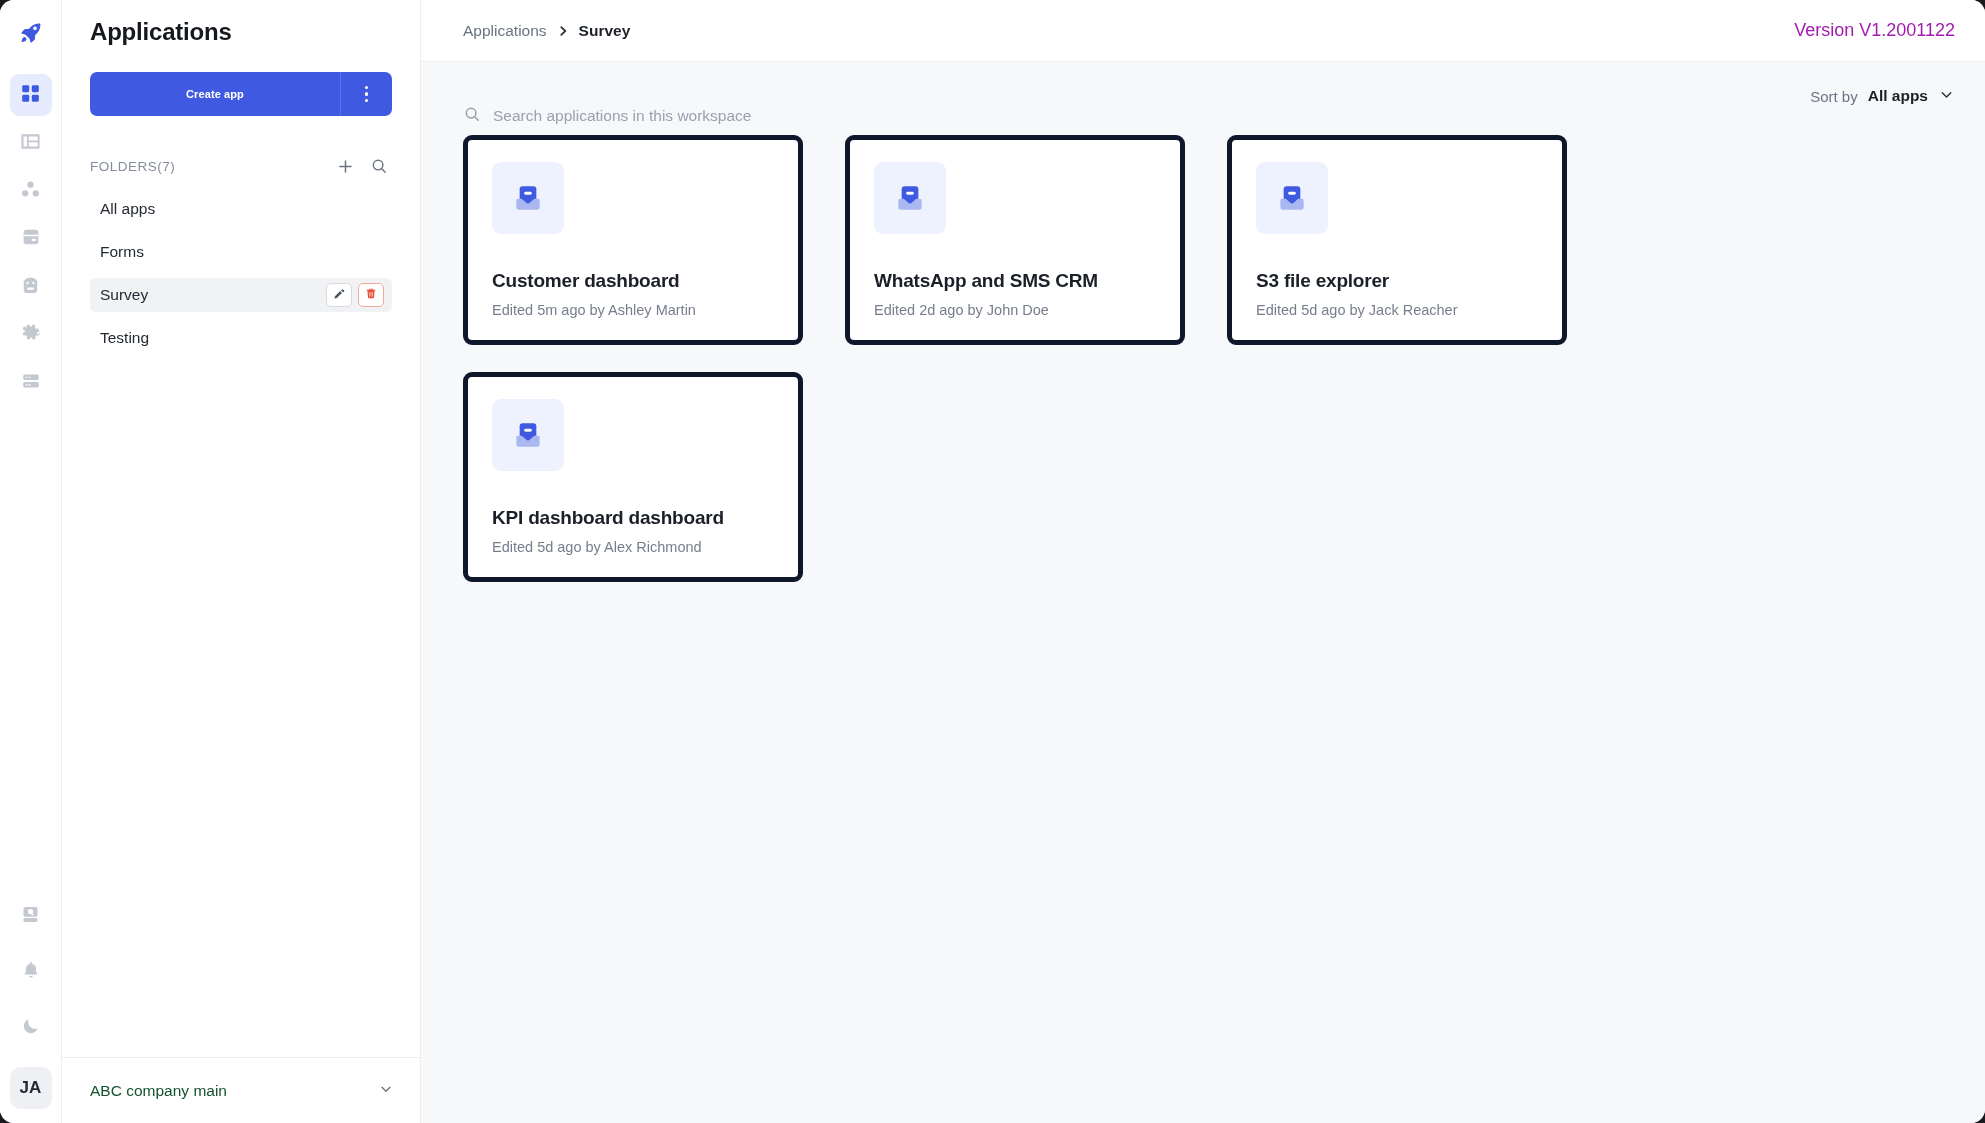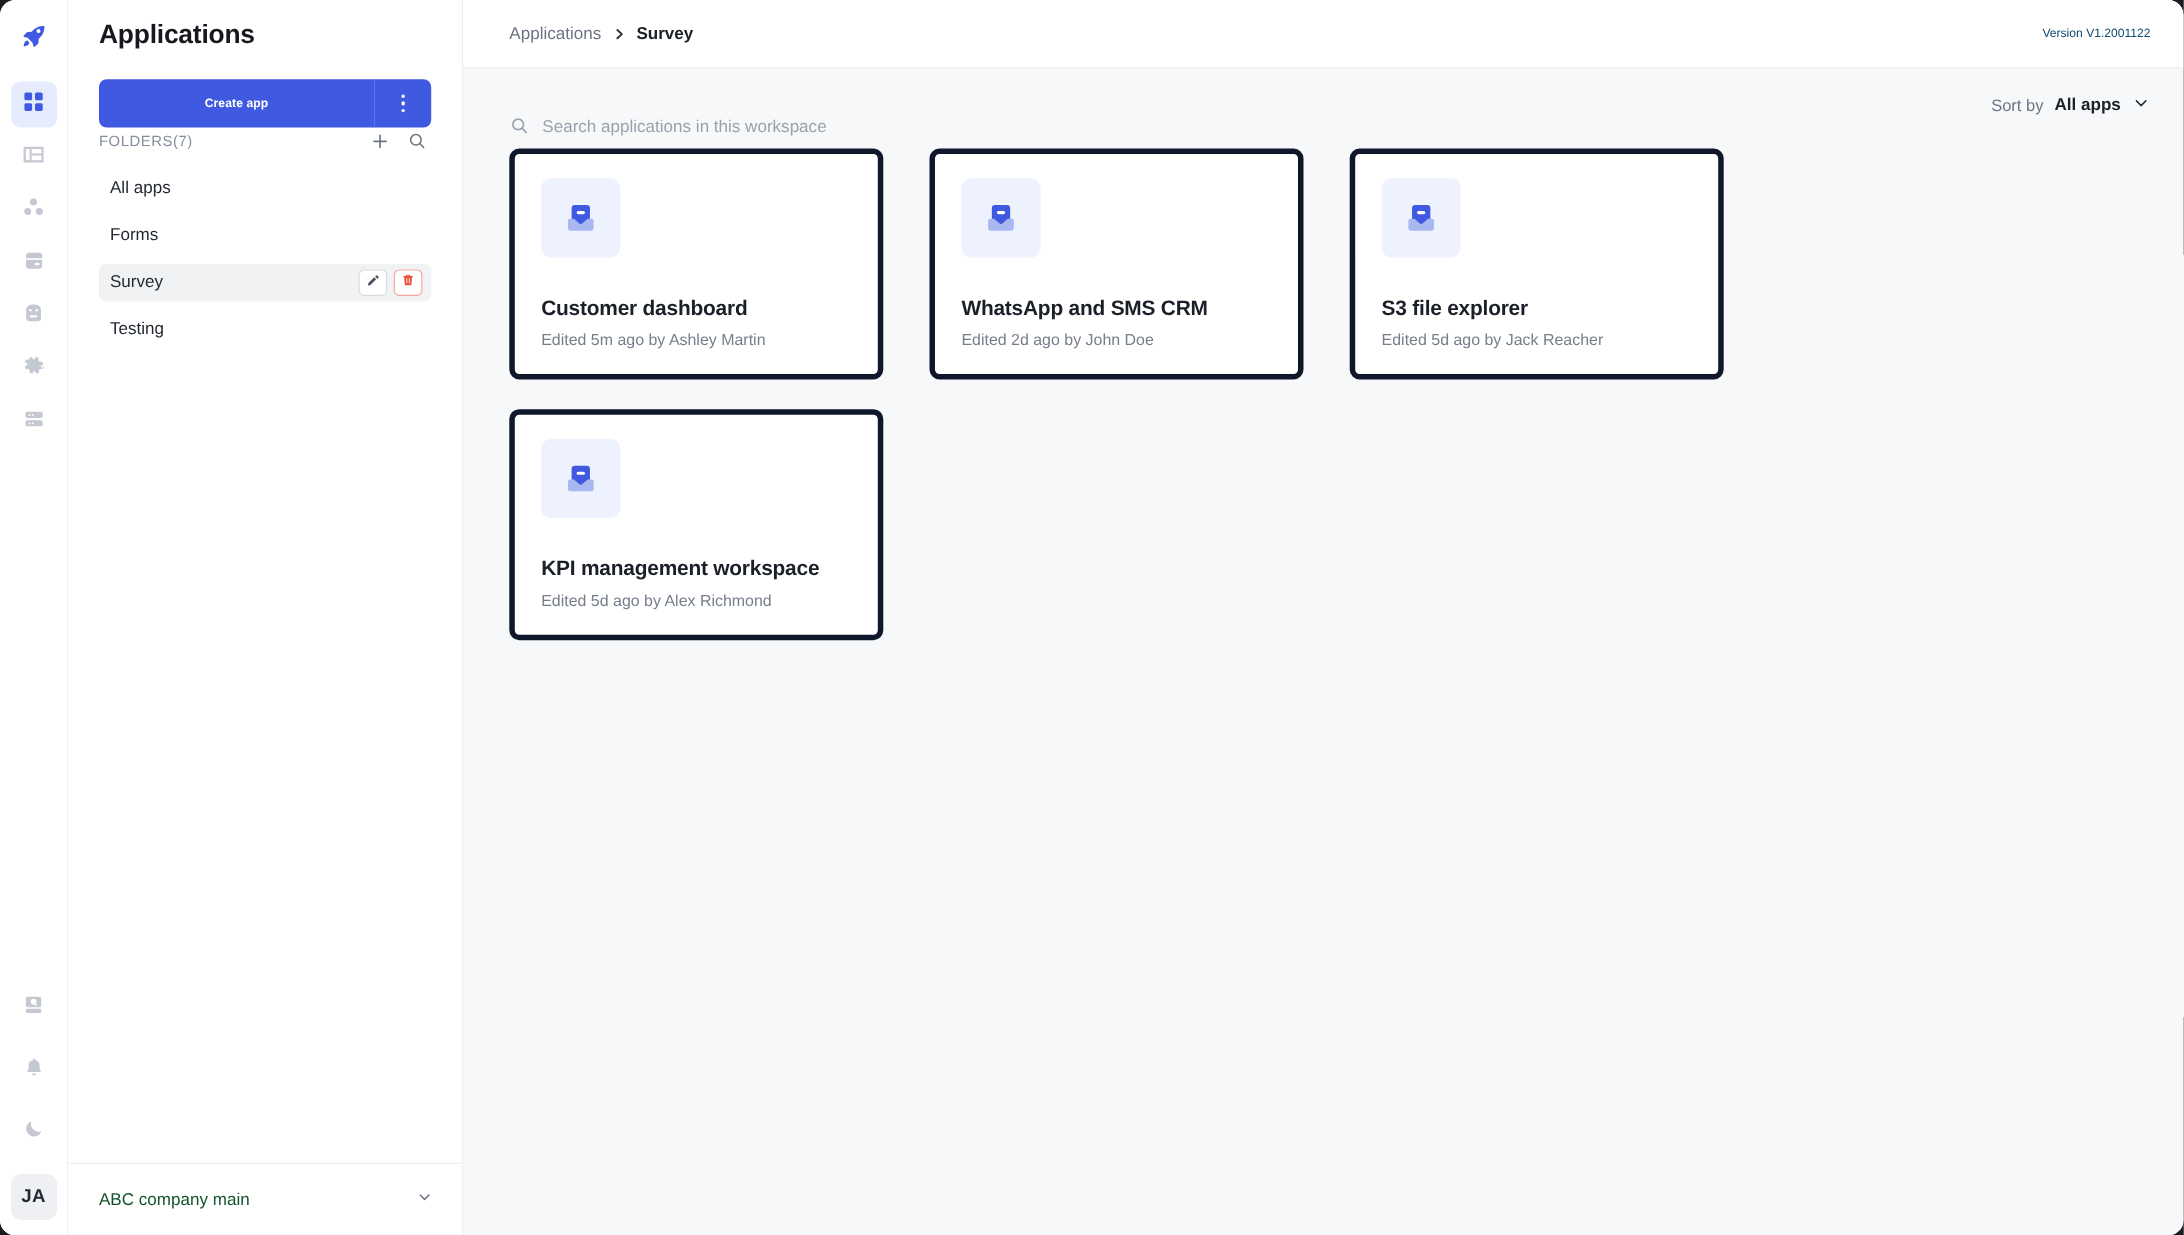--- a/index.html
+++ b/index.html
@@ -106,20 +106,21 @@
     flex-direction: column;
     gap: 3px;
     cursor: pointer;
   }
   .kdot { width: 3.5px; height: 3.5px; border-radius: 50%; background: #fff; }
 
   .folders-head {
     display: flex;
     align-items: center;
     padding: 0 28px;
+    margin-top: 38px;
     height: 24px;
   }
   .folders-label {
     font-size: 13.5px;
     color: #868e9c;
     letter-spacing: .5px;
     flex: 1 1 auto;
   }
   .fh-icon {
     width: 26px; height: 26px;
@@ -197,22 +198,22 @@
     margin: 0 9px;
     display: flex; align-items: center;
   }
   .crumb-current {
     font-size: 15.5px;
     font-weight: 700;
     color: #1b2028;
   }
   .topbar-spacer { flex: 1 1 auto; }
   .version {
-    font-size: 11px;
-    color: #0c4a6e;
+    font-size: 18px;
+    color: #a21caf;
   }
 
   .toolbar {
     height: 68px;
     flex: 0 0 68px;
     display: flex;
     align-items: center;
     padding: 0 30px 0 42px;
   }
   .search-wrap {
@@ -553,21 +554,21 @@
         </div>
 
         <div class="card">
           <div class="card-icon">
             <svg width="40" height="40" viewBox="0 0 48 48">
               <path d="M14 13.5a3.5 3.5 0 0 1 3.5-3.5h13a3.5 3.5 0 0 1 3.5 3.5v11.8l-10 8.2-10-8.2V13.5z" fill="#3f5ae0"></path>
               <rect x="19.5" y="16.6" width="9" height="3.4" rx="1.7" fill="#ffffff"></rect>
               <path d="M10 27.2c0-1.2 1-2.2 2.2-2.2h4.3l5.4 4.8a3.2 3.2 0 0 0 4.2 0l5.4-4.8h4.3c1.2 0 2.2 1 2.2 2.2v7.6a3.2 3.2 0 0 1-3.2 3.2H13.2a3.2 3.2 0 0 1-3.2-3.2v-7.6z" fill="#aab8f2"></path>
             </svg>
           </div>
-          <div class="card-title">KPI management workspace</div>
+          <div class="card-title">KPI dashboard dashboard</div>
           <div class="card-meta">Edited 5d ago by Alex Richmond</div>
         </div>
 
 
       </div>
     </div>
   </div>
 </div>
 
 </body></html>

